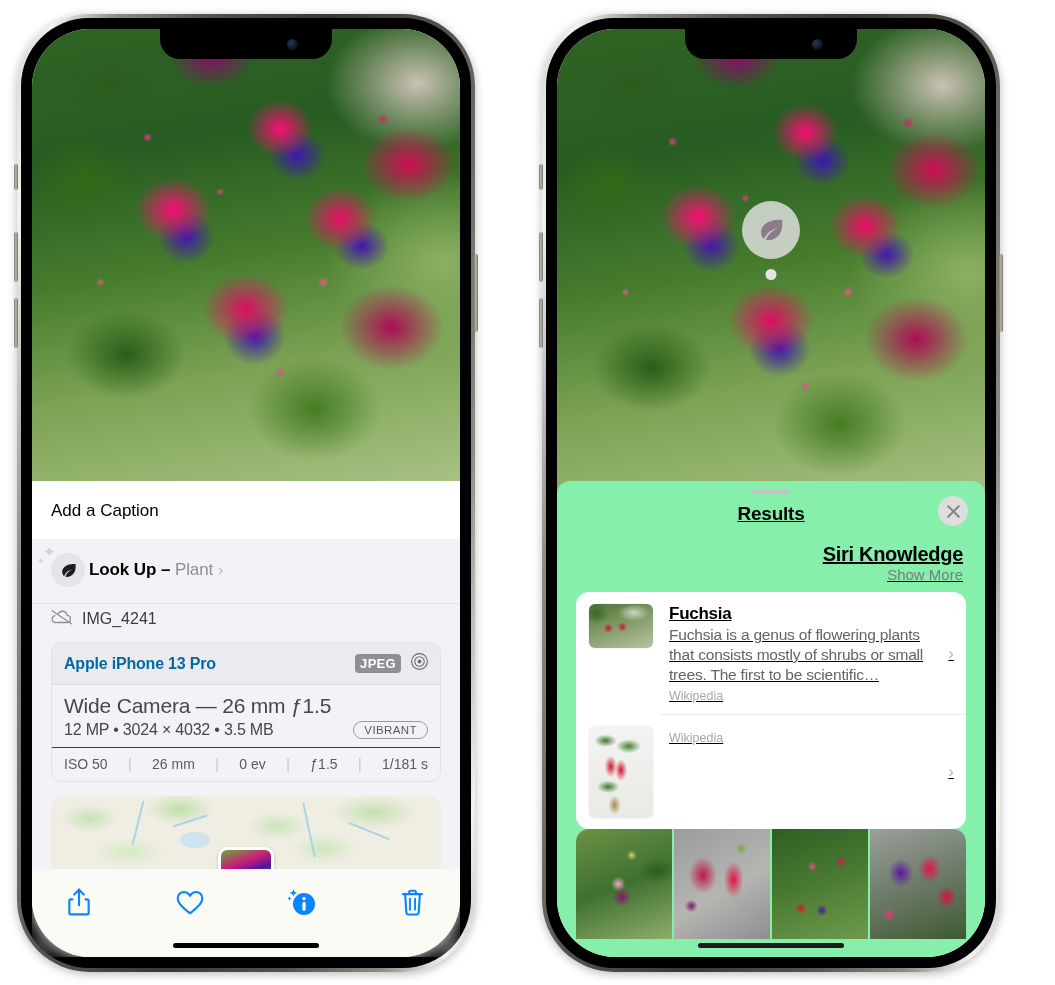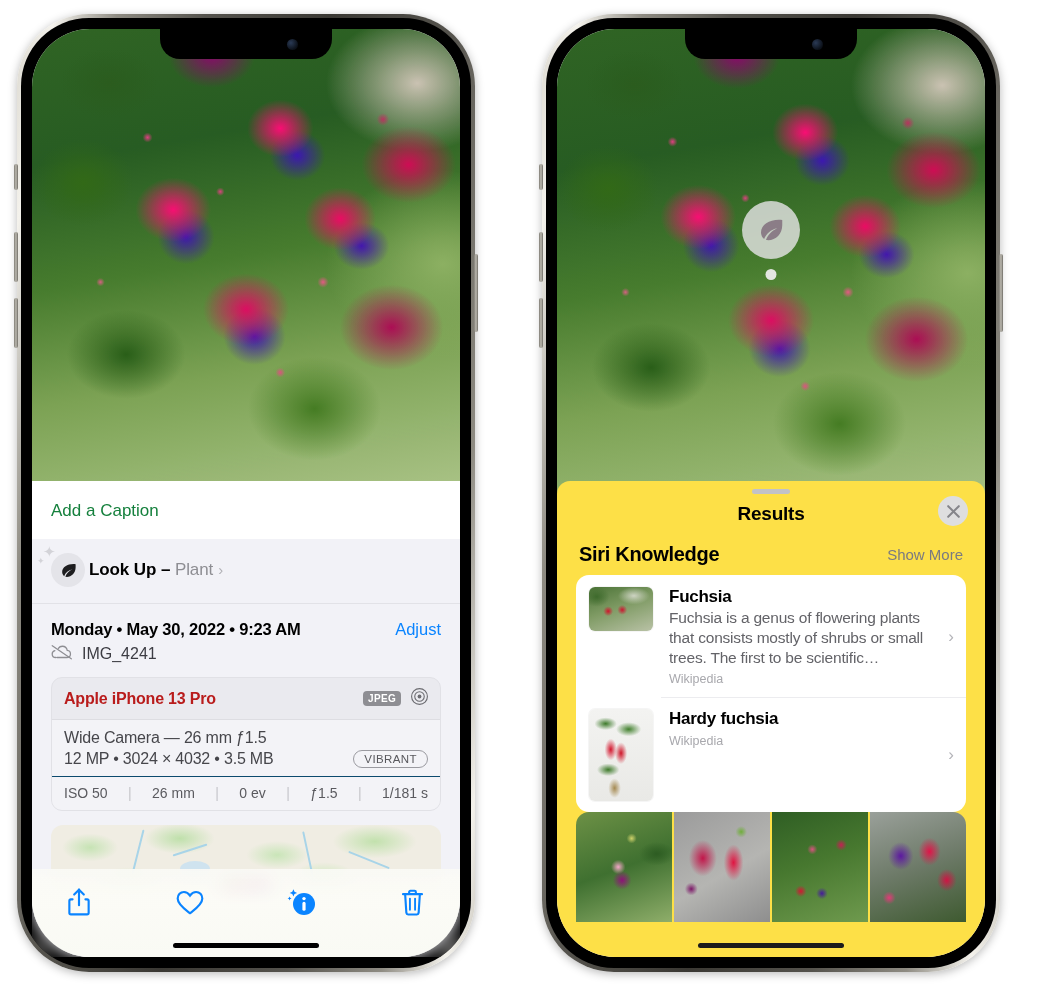--- a/index.html
+++ b/index.html
@@ -106,21 +106,21 @@
 
   .info-panel {
     position:absolute; left:0; right:0; top:452px; bottom:0;
     background:#f2f2f7;
     display:flex; flex-direction:column;
   }
   .caption-row {
     background:#fff;
     padding:20px 24px 18px 19px;
     font-size:17px;
-    color:#15803d;
+    color:#000000;
   }
   .lookup-row {
     display:flex; align-items:center;
     padding:14px 19px 16px 19px;
     border-bottom:1px solid #e2e2e7;
     position:relative;
   }
   .leaf-badge {
     position:relative;
     width:34px; height:34px; border-radius:50%;
@@ -156,28 +156,28 @@
     background:#eaeaef;
     border-radius:11px;
     overflow:hidden;
     border:1px solid #e1e1e6;
   }
   .meta-head {
     display:flex; align-items:center; justify-content:space-between;
     padding:9px 11px 9px 12px;
     border-bottom:1px solid #dddde2;
   }
-  .meta-head .title { font-size:16px; font-weight:700; color:#b91c1c; letter-spacing:-0.2px; }
+  .meta-head .title { font-size:16px; font-weight:700; color:#0369a1; letter-spacing:-0.2px; }
   .meta-head .right { display:flex; align-items:center; gap:9px; }
   .chip-jpeg {
-    background:#8e8e93; color:#fff; font-size:10px; font-weight:700;
+    background:#8e8e93; color:#fff; font-size:13px; font-weight:700;
     padding:2px 5px; border-radius:4px; letter-spacing:.3px;
   }
   .meta-body { padding:9px 12px 8px 12px; background:#f3f3f7; }
-  .meta-line1 { font-size:16px; color:#46464b; letter-spacing:-0.2px; }
+  .meta-line1 { font-size:21px; color:#46464b; letter-spacing:-0.2px; }
   .meta-line2 {
     display:flex; align-items:center; justify-content:space-between;
     margin-top:3px;
   }
   .meta-line2 .txt { font-size:16px; color:#46464b; letter-spacing:-0.2px; }
   .chip-vibrant {
     border:1px solid #9a9aa0; color:#58585d;
     font-size:11.5px; border-radius:10px; padding:2px 10px; letter-spacing:.4px;
   }
   .meta-foot {
@@ -243,44 +243,46 @@
   }
   .leaf-dot {
     position:absolute; left:50%; top:240px; transform:translateX(-50%);
     width:11px; height:11px; border-radius:50%;
     background:rgba(240,238,240,.92);
     z-index:8;
   }
 
   .results-sheet {
     position:absolute; left:0; right:0; top:452px; bottom:0;
-    background:#fde047;
+    background:#86efac;
     border-radius:13px 13px 0 0;
     overflow:hidden;
+    text-decoration:underline;
   }
   .grabber {
     width:38px; height:5px; border-radius:3px; background:#c2c2c7;
     margin:8px auto 0 auto;
   }
   .sheet-head {
     position:relative;
     padding:9px 0 14px 0;
     text-align:center;
   }
   .sheet-head .t { font-size:19px; font-weight:700; color:#000; letter-spacing:-0.2px; }
   .close-btn {
     position:absolute; right:17px; top:2px;
     width:30px; height:30px; border-radius:50%;
     background:#dededf;
     display:flex; align-items:center; justify-content:center;
     color:#8a8a8f;
   }
   .sec-head {
-    display:flex; align-items:center; justify-content:space-between;
+    display:flex; align-items:flex-end; justify-content:space-between;
     padding:4px 22px 9px 22px;
+    flex-direction:column;
   }
   .sec-head .h { font-size:20px; font-weight:700; letter-spacing:-0.3px; color:#000; }
   .sec-head .more { font-size:15px; color:#7a7a80; }
 
   .cards {
     margin:0 19px;
     background:#fff;
     border-radius:13px;
     overflow:hidden;
   }
@@ -396,24 +398,20 @@
               <span class="sparkle sp2">✦</span>
               <svg width="19" height="19" viewBox="0 0 24 24" aria-hidden="true">
                 <path d="M21 4C12 3 4 7 4 14c0 2 1 4 2.5 5.2C8 15 12 11.5 17 10.5c-4 2-7.5 5-9 9.5 7 1 13-4 13-12 0-1.5 0-3-0-4z" fill="#1d1d1f"></path>
               </svg>
             </div>
             <div class="lookup-text">
               <b>Look Up</b><span class="dash"> – </span><span class="sub">Plant</span><span class="chev">›</span>
             </div>
           </div>
 
-          <div class="date-row">
-            <div class="date-main">Monday • May 30, 2022 • 9:23 AM</div>
-            <div class="adjust">Adjust</div>
-          </div>
 
           <div class="file-row">
             <span>
               <svg width="22" height="16" viewBox="0 0 26 18" aria-hidden="true">
                 <path d="M7.2 15.5h11.3c2.6 0 4.5-1.9 4.5-4.2 0-2.2-1.6-3.9-3.8-4.1-.5-2.9-2.9-5-5.8-5-2 0-3.7 1-4.7 2.5M4.6 7.4C2.7 7.9 1.4 9.4 1.4 11.3c0 2.3 1.9 4.2 4.4 4.2" fill="none" stroke="#8e8e93" stroke-width="1.5" stroke-linecap="round"></path>
                 <line x1="1.5" y1="1.5" x2="24" y2="17" stroke="#8e8e93" stroke-width="1.5" stroke-linecap="round"></line>
               </svg>
             </span>
             <span>IMG_4241</span>
           </div>
@@ -546,21 +544,20 @@
                 <div class="ktitle">Fuchsia</div>
                 <div class="kdesc">Fuchsia is a genus of flowering plants that consists mostly of shrubs or small trees. The first to be scientific…</div>
                 <div class="ksrc">Wikipedia</div>
               </div>
               <div class="kchev">›</div>
             </div>
 
             <div class="kcard">
               <div class="kthumb b"></div>
               <div class="kbody">
-                <div class="ktitle">Hardy fuchsia</div>
                 <div class="ksrc">Wikipedia</div>
               </div>
               <div class="kchev">›</div>
             </div>
           </div>
 
 
           <div class="web-grid">
             <div class="wimg w1"></div>
             <div class="wimg w2"></div>

